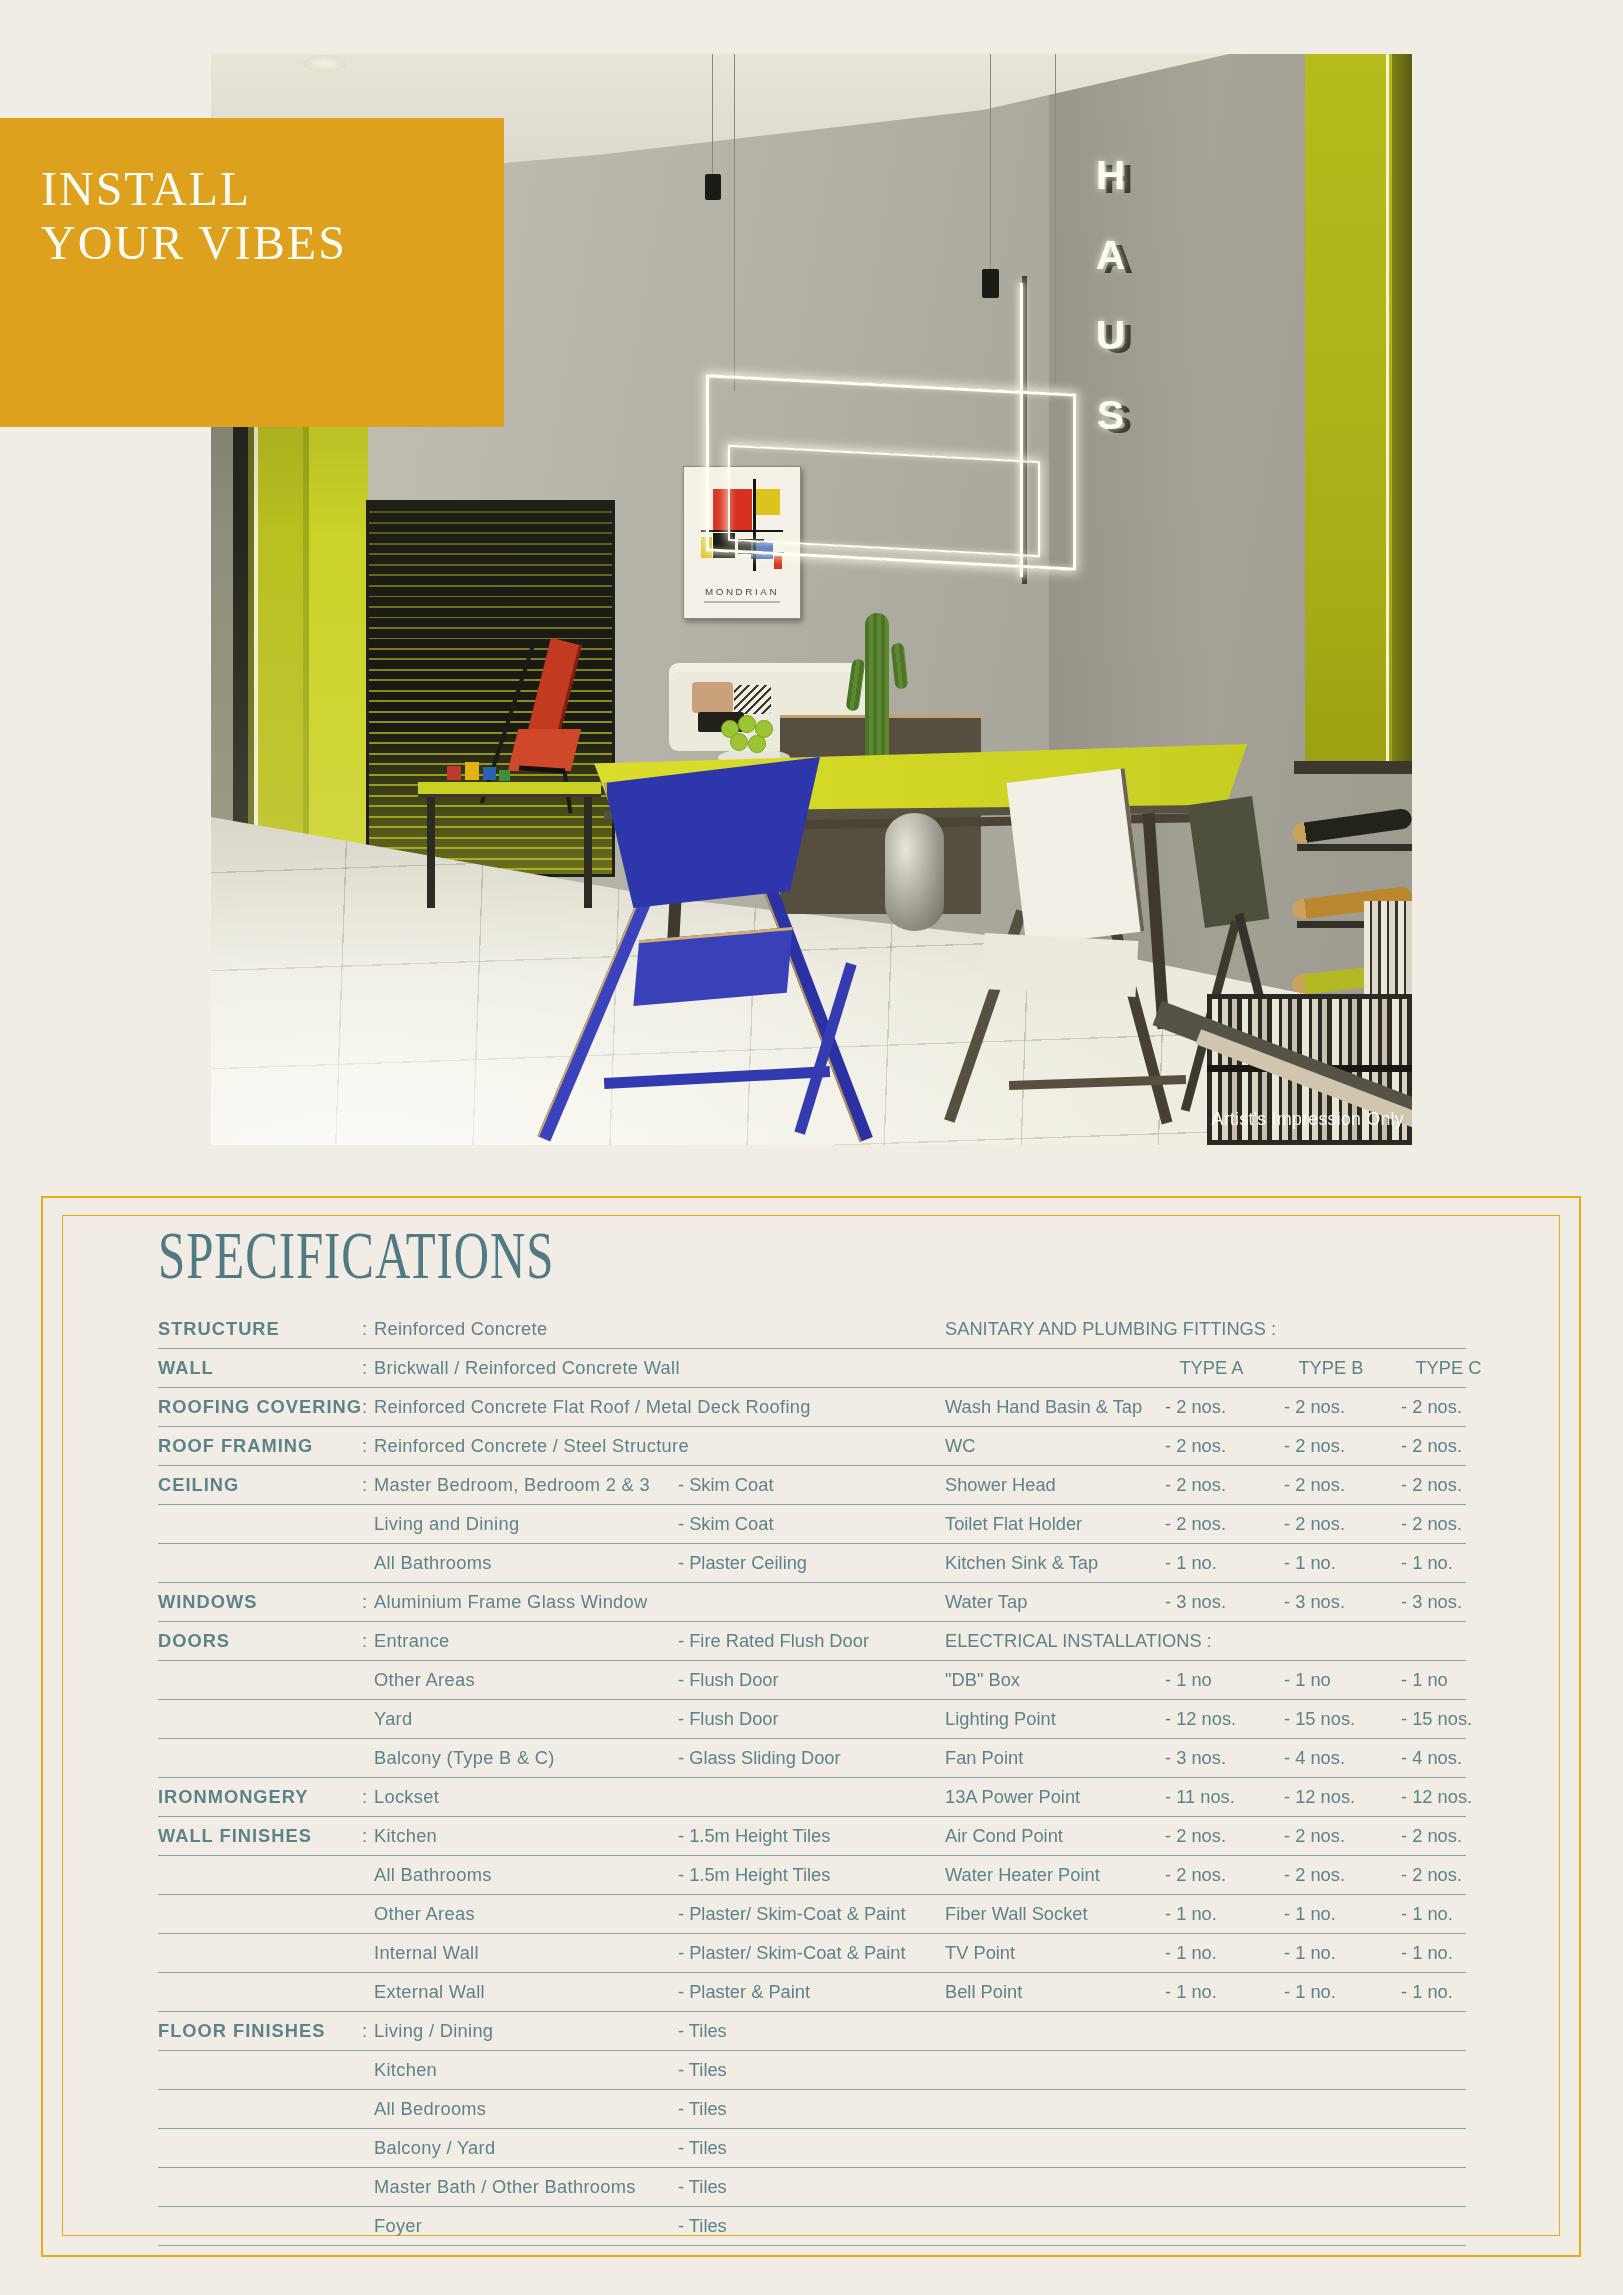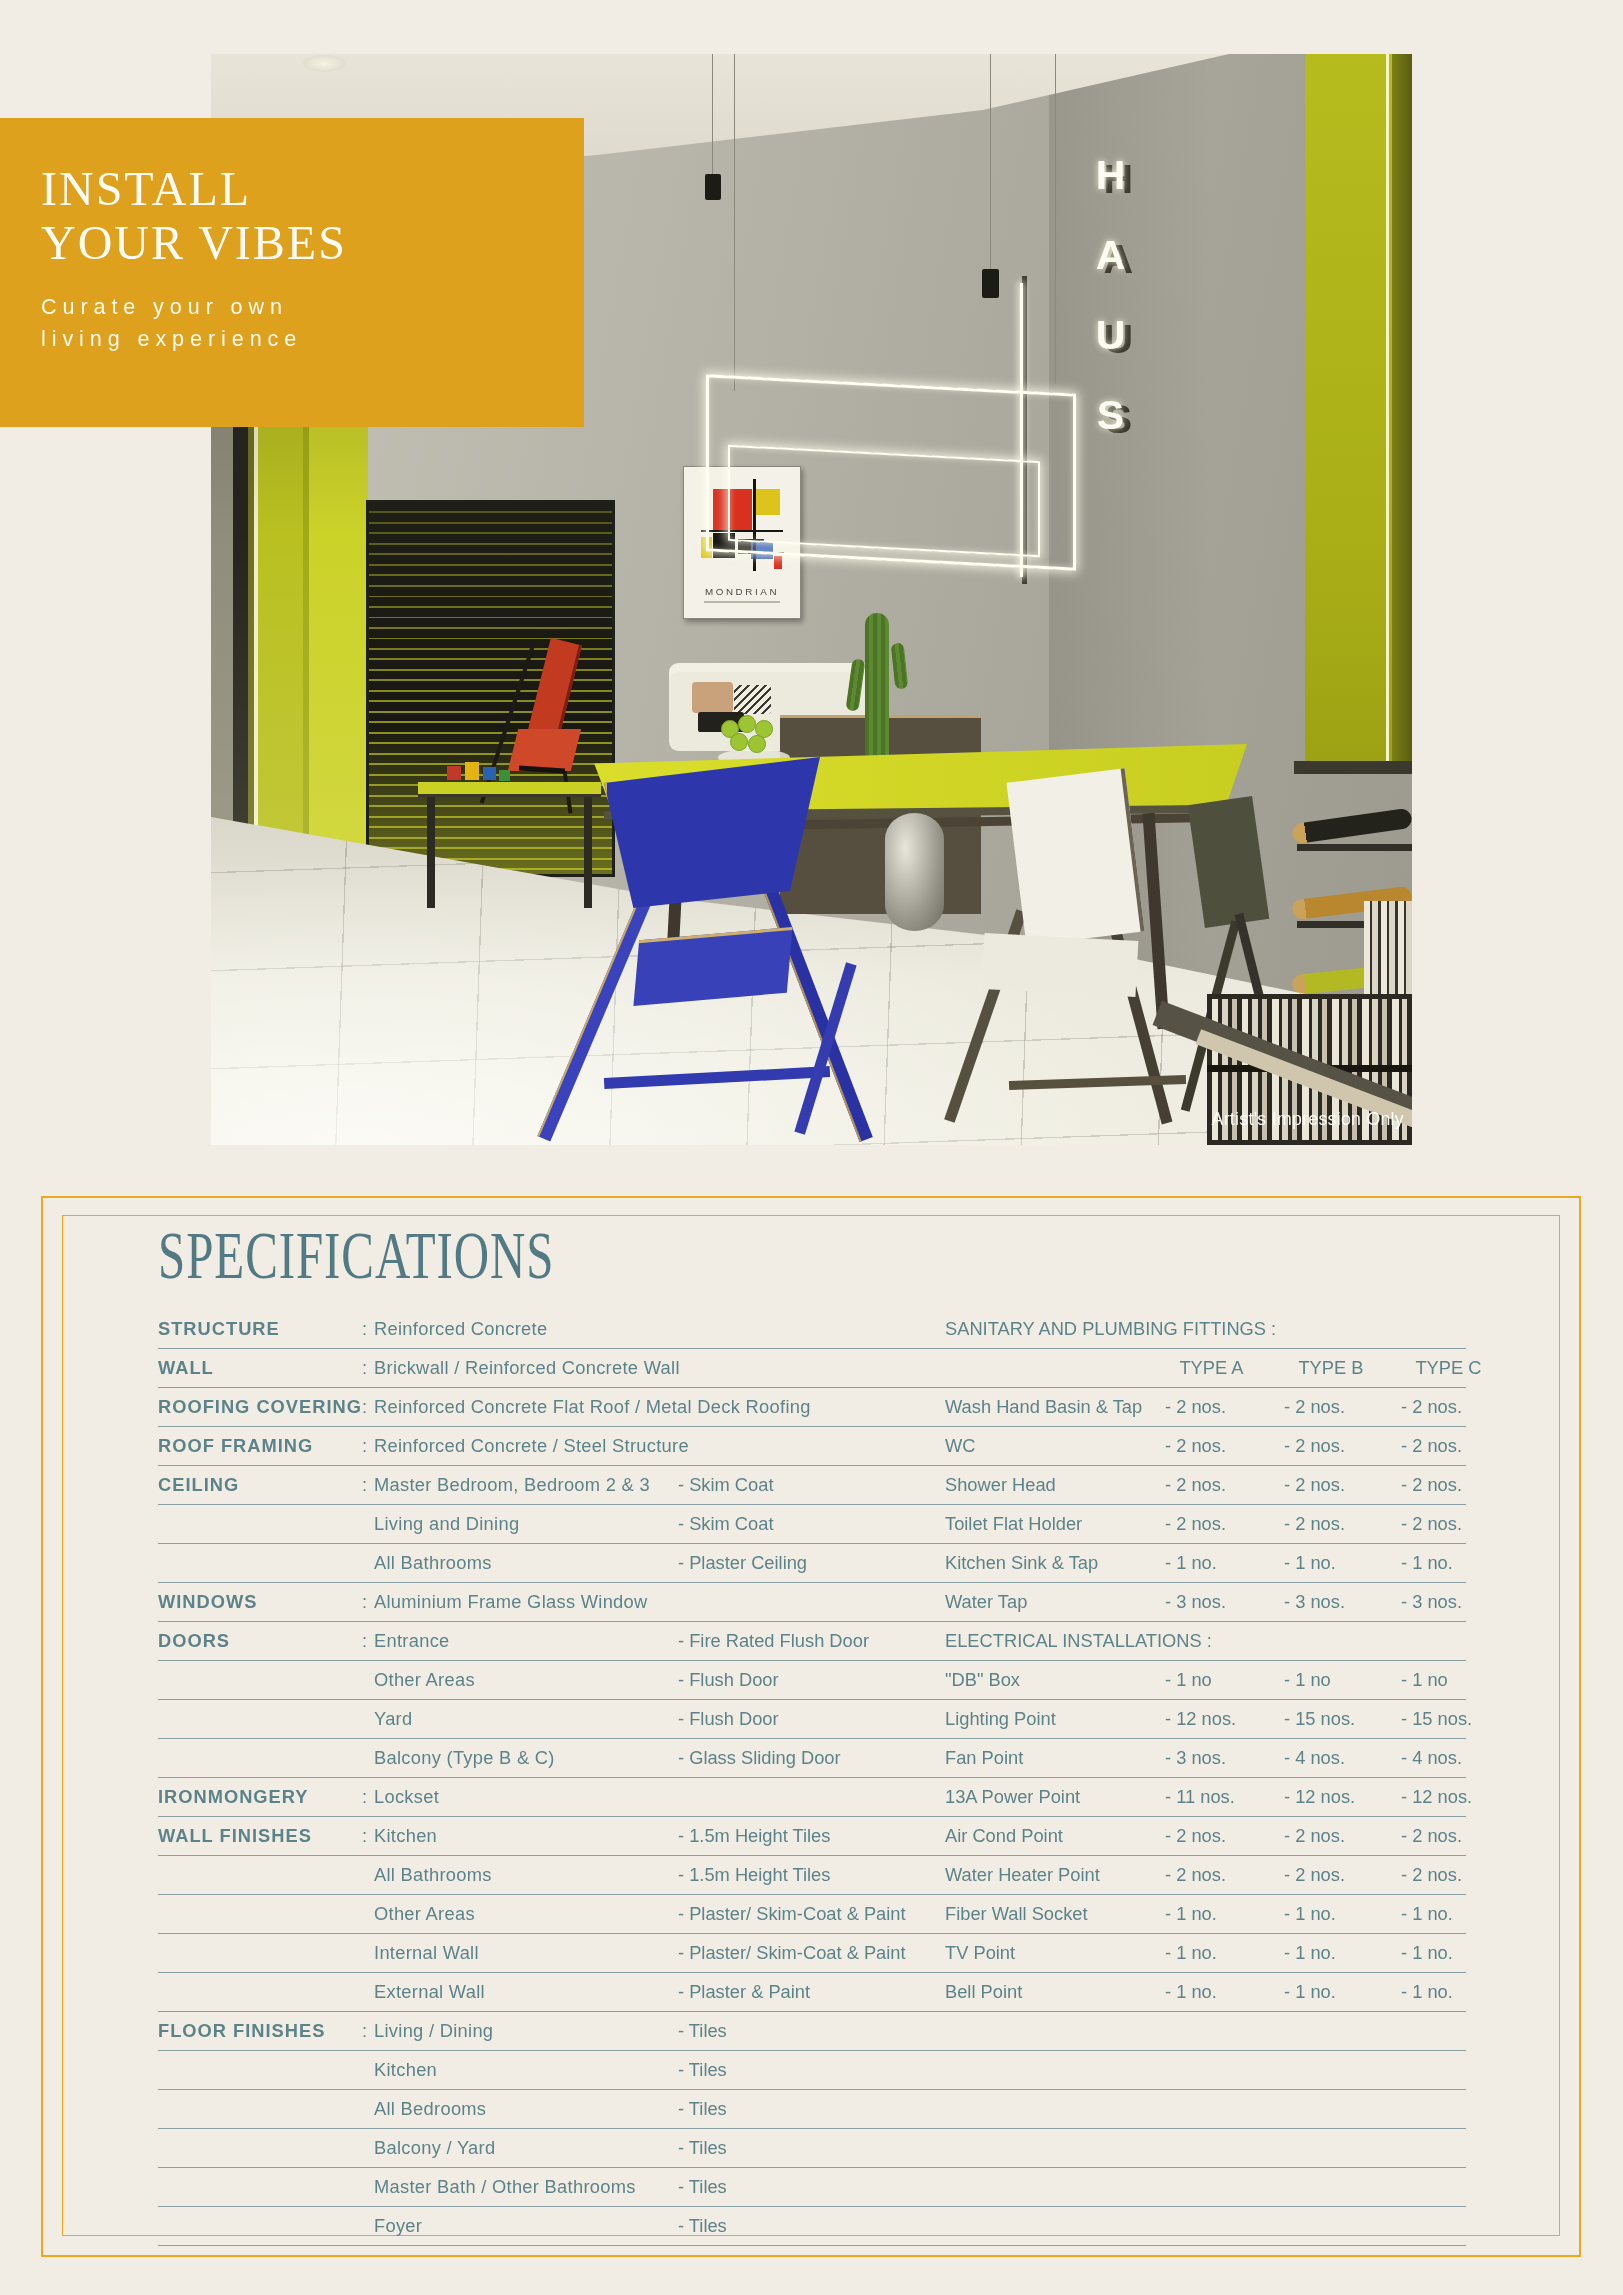--- a/index.html
+++ b/index.html
@@ -174,21 +174,21 @@
   #bookshelf{left:996px;top:940px;width:205px;height:151px;background:#2b2921;}
   #bookshelf .inner{position:absolute;inset:5.2px;
     background:repeating-linear-gradient(90deg,#eae6d8 0 6.5px,#2b2921 6.5px 9.8px,#d9d3c3 9.8px 15.7px,#2b2921 15.7px 20px,#c7c0ae 20px 25px,#2b2921 25px 30px);}
   #shelf-mid{left:996px;top:1011px;width:205px;height:6.5px;background:#18160f;}
   #beam-d{left:936px;top:1001px;width:308px;height:26px;transform:rotate(21deg);background:#565246;}
   #beam-l{left:978px;top:1025px;width:281px;height:15.7px;transform:rotate(21deg);background:#cfc6ad;}
 
   #caption{right:8px;top:1055px;font-size:17.7px;color:rgba(255,255,252,.95);letter-spacing:0.3px;}
 
   
-  #overlay{left:0;top:118px;width:584px;height:309px;background:#dda11d;z-index:5;
+  #overlay{left:0;top:118px;width:504px;height:309px;background:#dda11d;z-index:5;
     box-sizing:border-box;padding:44px 0 0 41px;color:#fdfbf4;}
   #overlay .t{font-family:"Liberation Serif",serif;font-size:48px;line-height:1.12;letter-spacing:2px;}
   #overlay .s{margin-top:21px;font-size:21.6px;letter-spacing:5.9px;line-height:1.5;color:#fcf9f0;}
 
   
   #b-outer{left:41px;top:1196px;width:1540px;height:1061px;border:2px solid #eca91b;box-sizing:border-box;}
   #b-inner{left:62px;top:1215px;width:1498px;height:1021px;border:1.3px solid #eca91b;box-sizing:border-box;}
   #spec-title{left:158px;top:1222px;font-family:"Liberation Serif",serif;font-size:67px;line-height:1;
     color:#527a84;letter-spacing:1.3px;transform:scaleX(.73);transform-origin:left top;white-space:nowrap;}
 
@@ -324,24 +324,20 @@
   <div id="bc-seat" class="ph"></div>
   <div id="bc-rail" class="ph"></div>
   <div id="bc-l3" class="ph"></div>
 
   <div id="caption" class="ph">Artist's Impression Only</div>
 </div>
 
 <div id="overlay" class="abs">
   <div class="t">INSTALL</div>
   <div class="t">YOUR VIBES</div>
-  <div class="s">
-    <div>Curate your own</div>
-    <div>living experience</div>
-  </div>
 </div>
 
 <div id="b-outer" class="abs"></div>
 <div id="b-inner" class="abs"></div>
 <div id="spec-title" class="abs">SPECIFICATIONS</div>
 
 <div id="spec-table" class="abs">
     <div class="row">
     <span class="c-label">STRUCTURE</span>
     <span class="c-pc">:</span>

